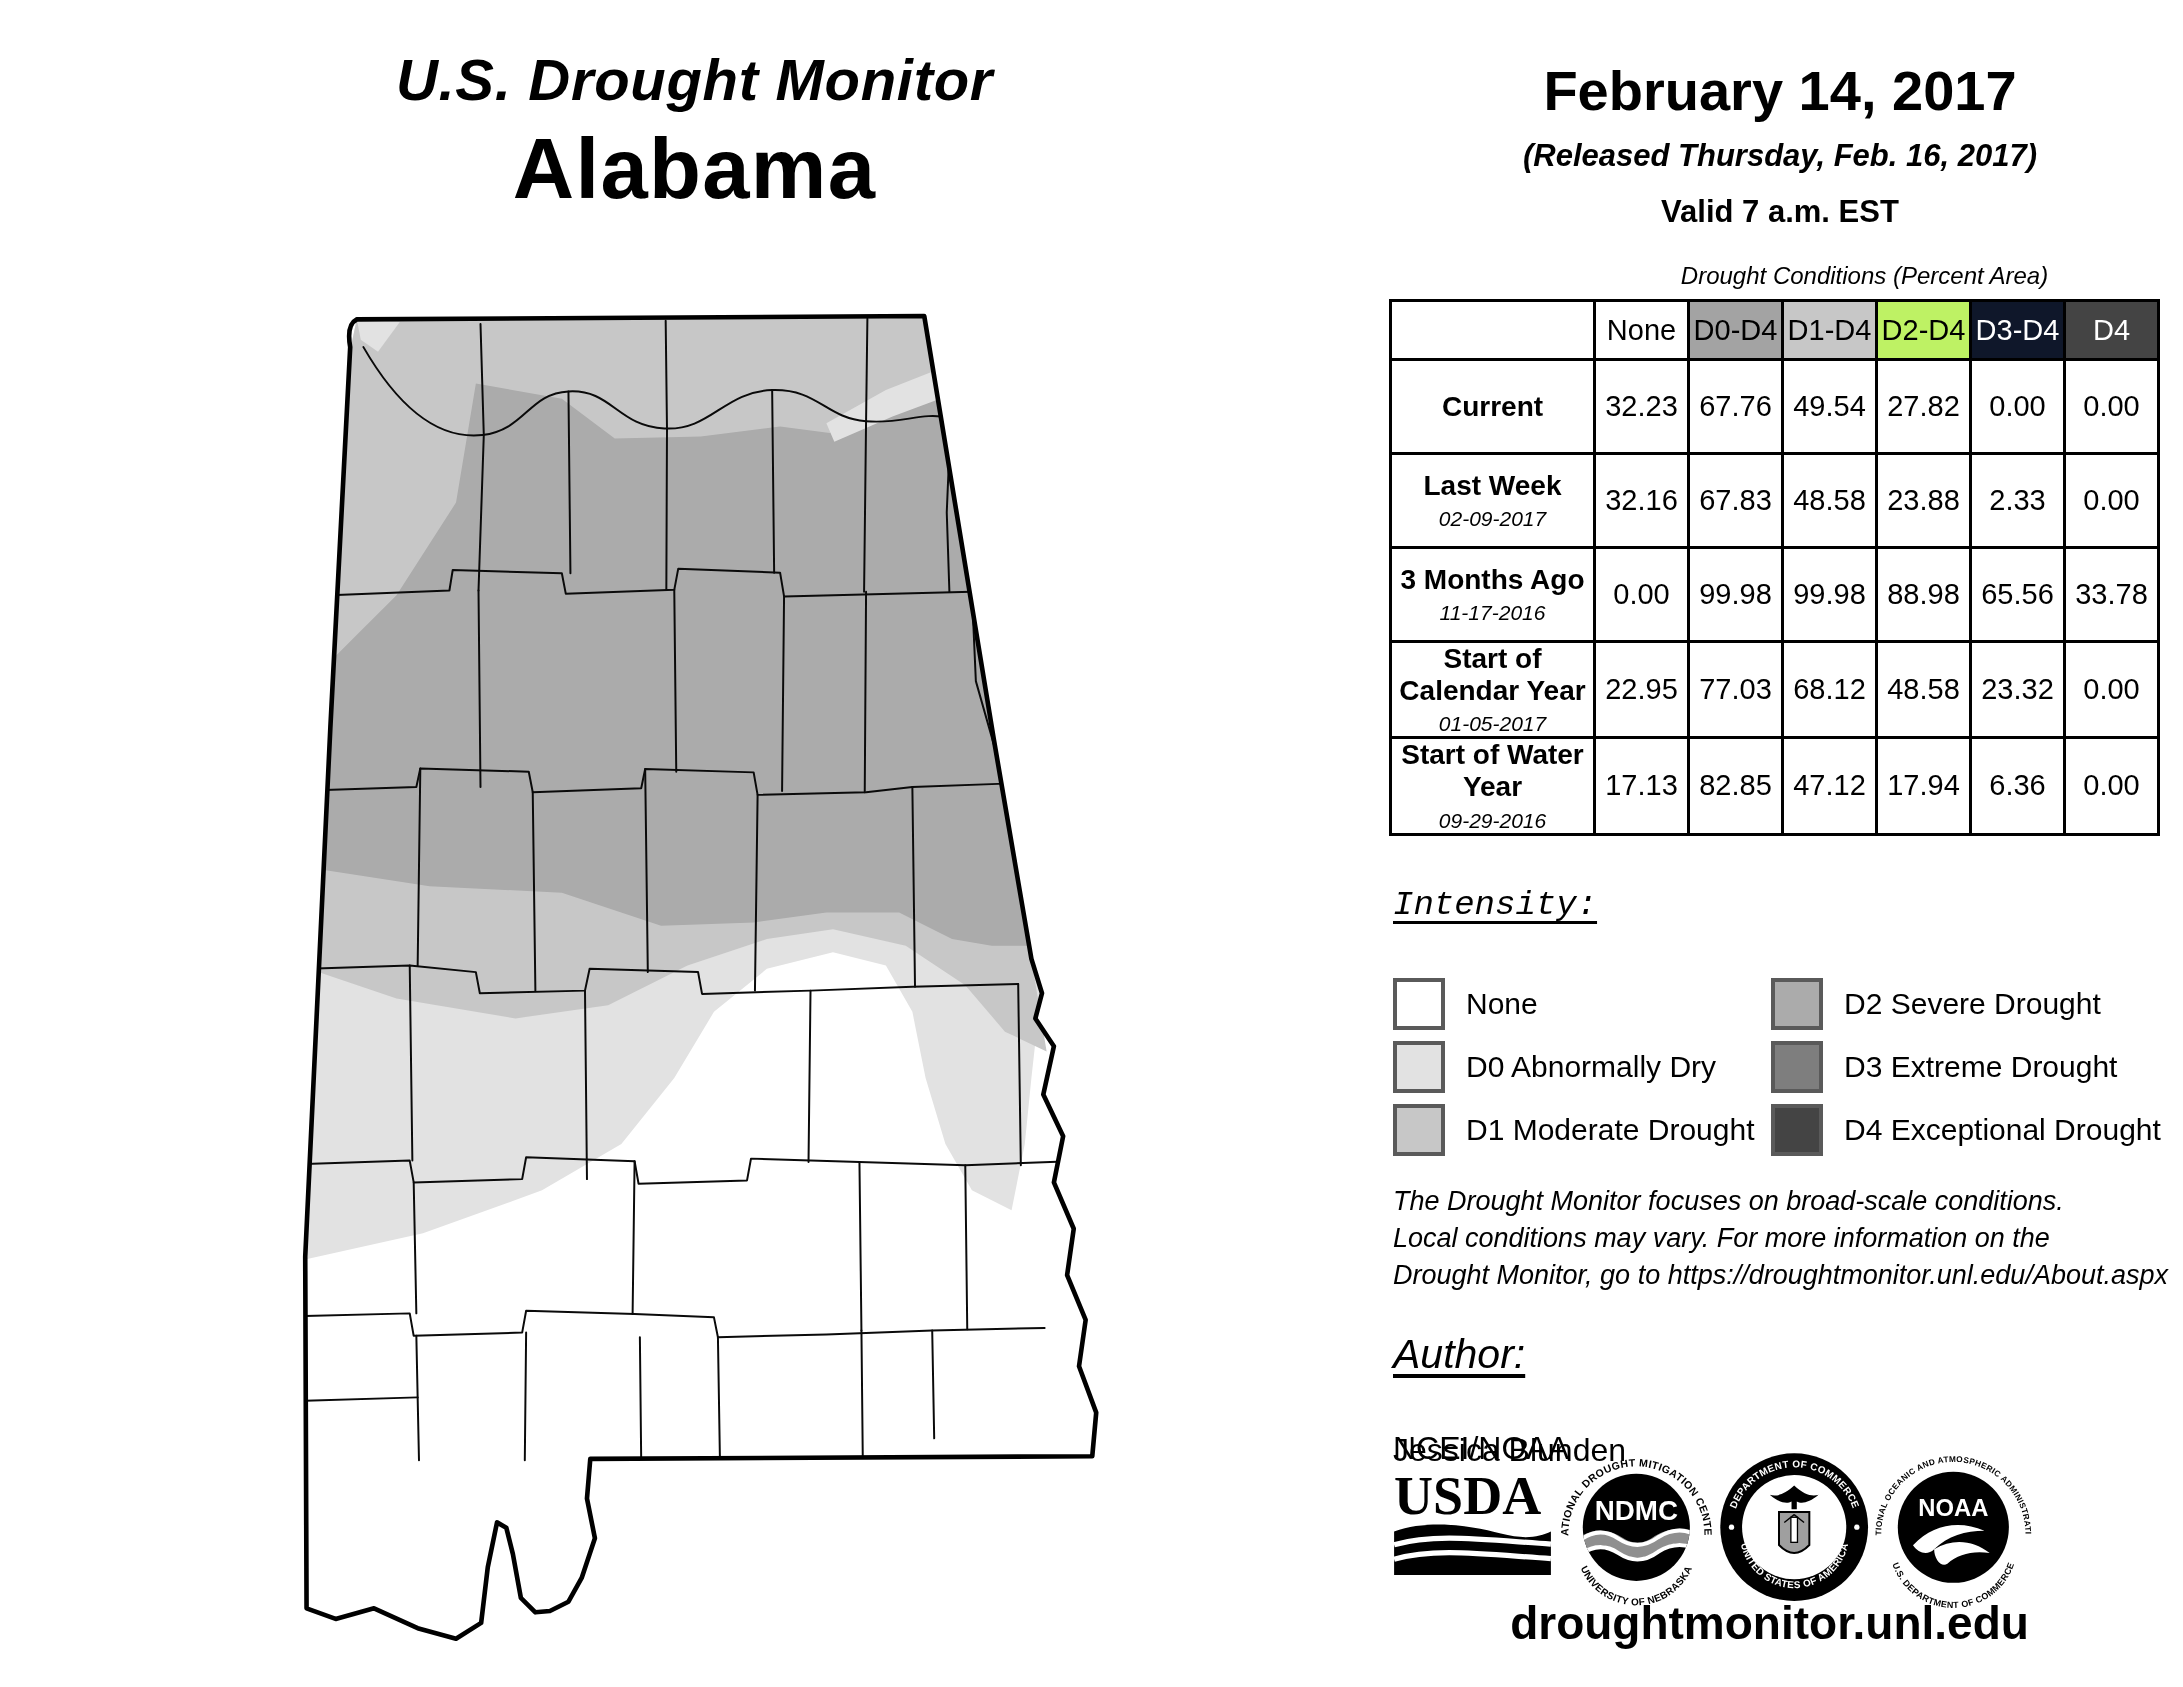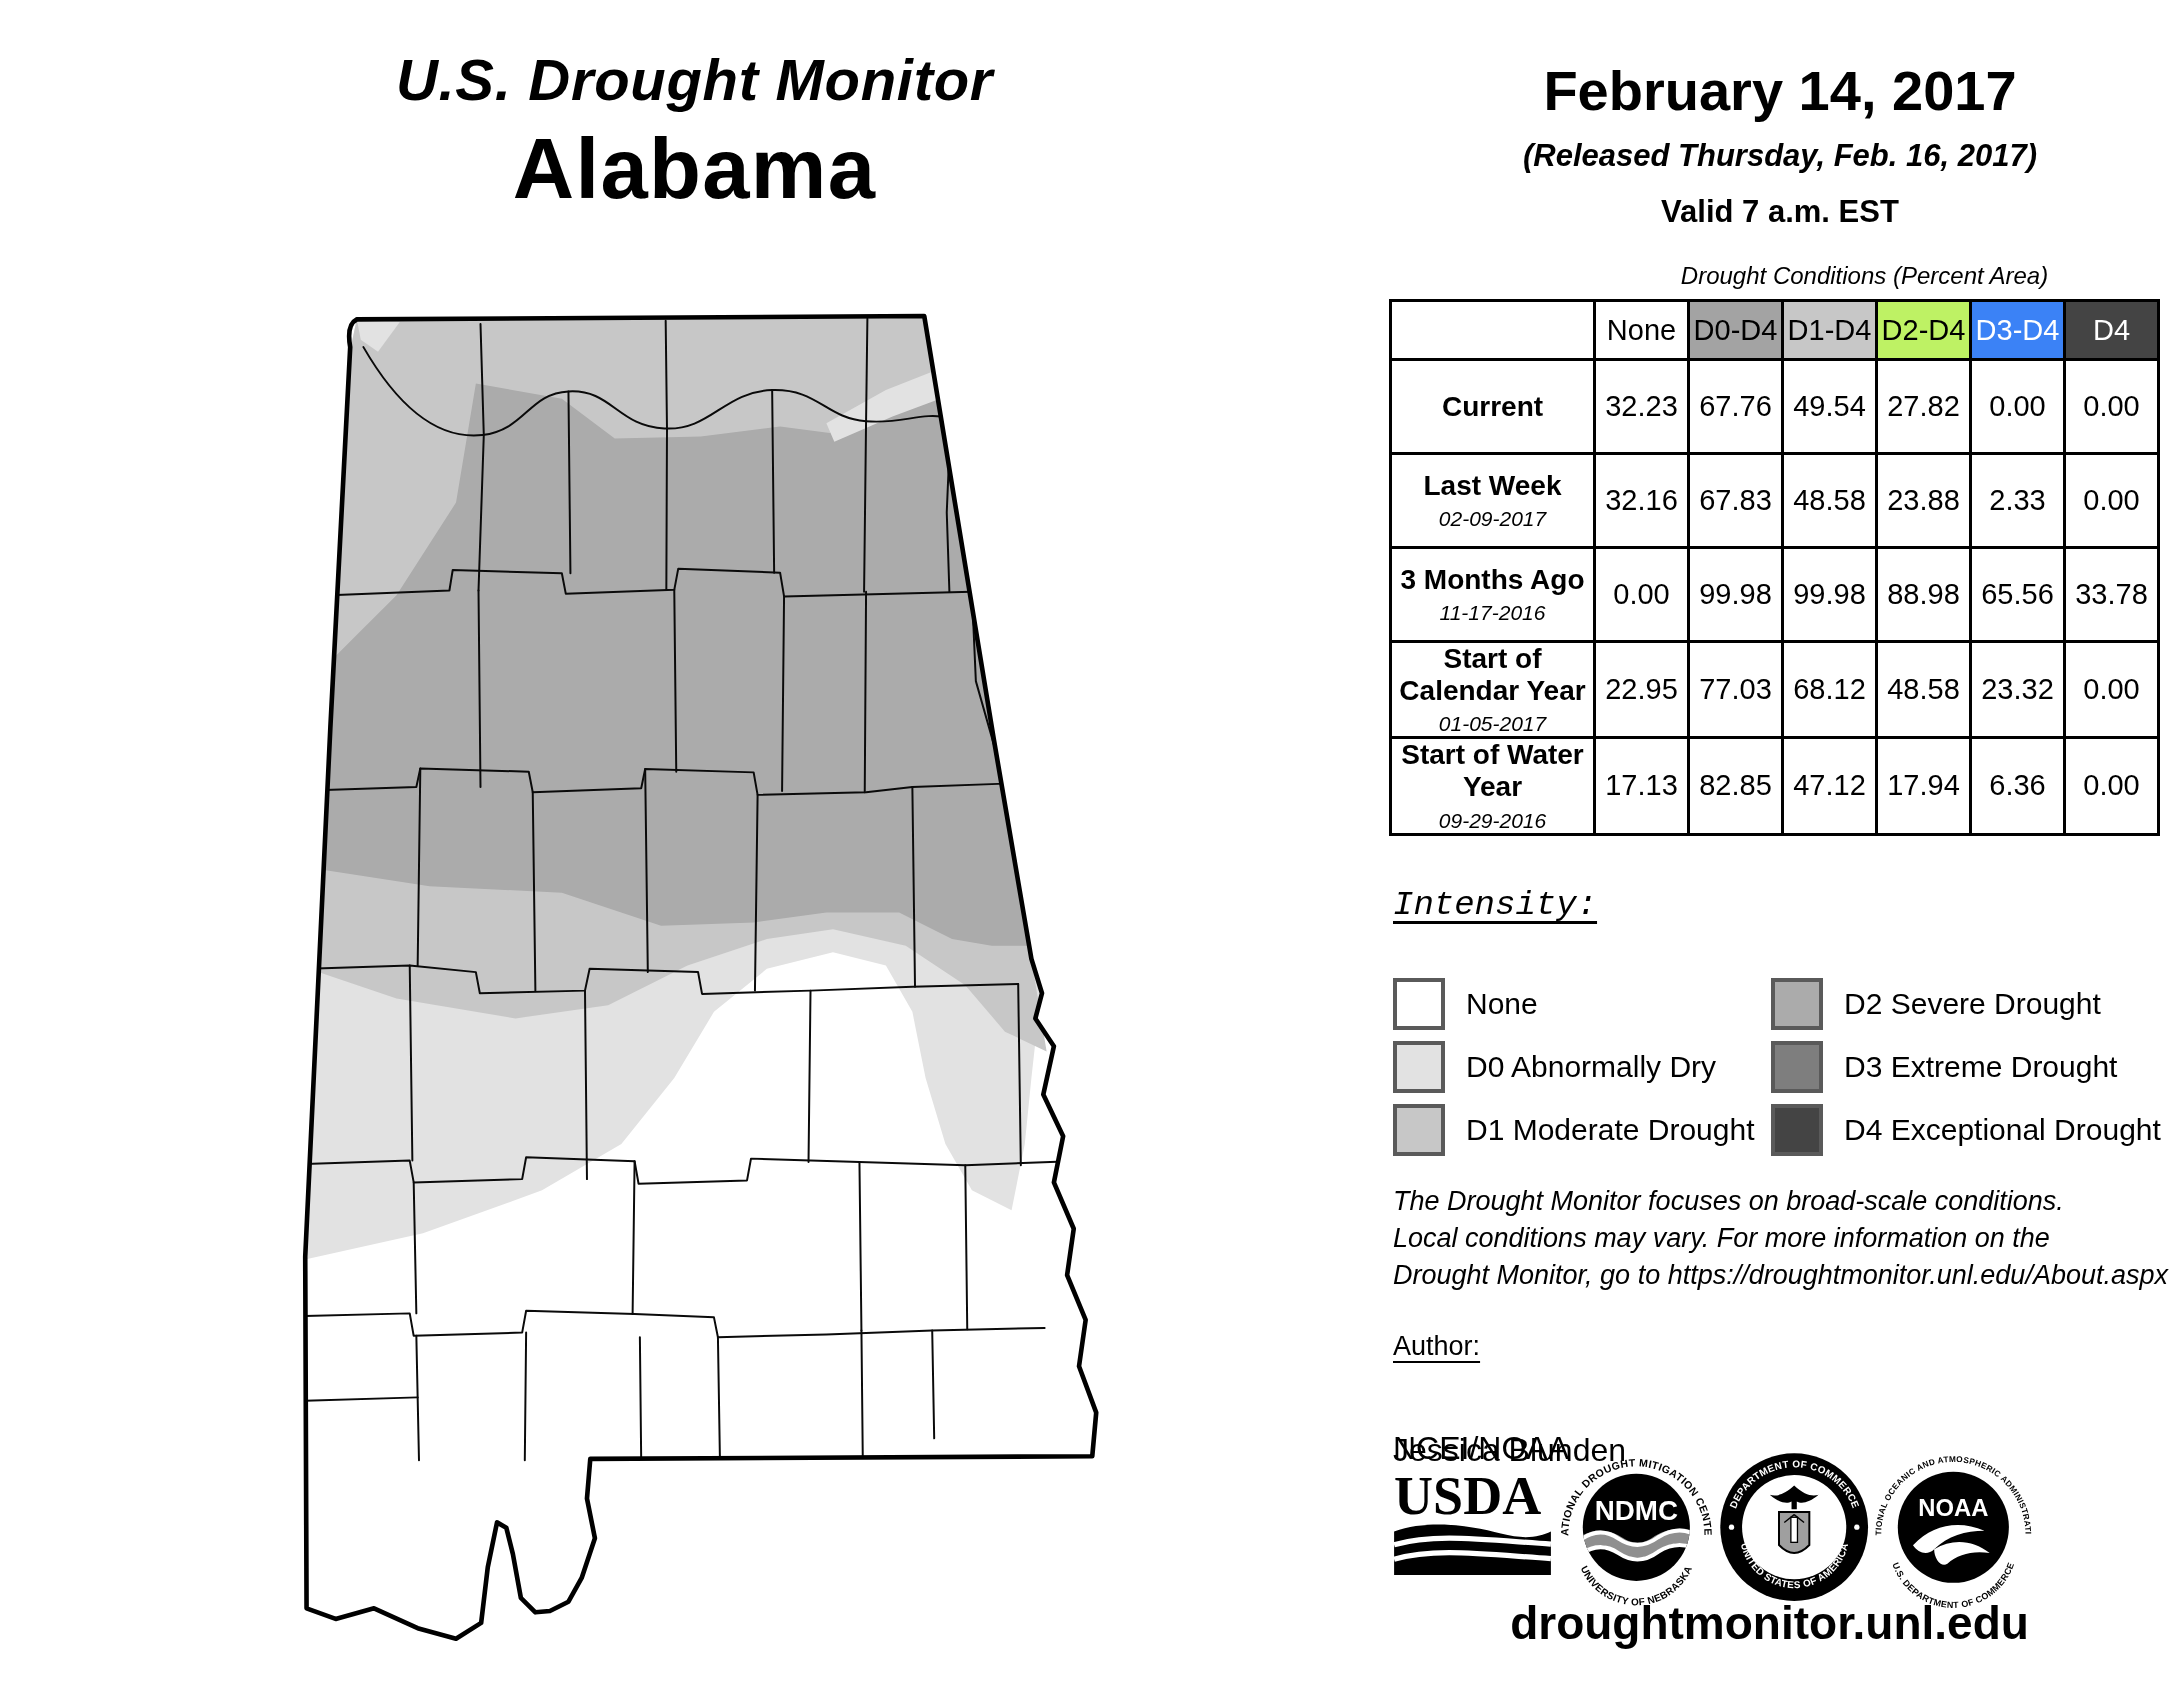--- a/index.html
+++ b/index.html
@@ -37,21 +37,21 @@
   
   .intensity-title { left:1393px; top:886px; font-size:34px; font-style:italic;
                      text-decoration:underline; text-underline-offset:6.6px;font-family:Liberation Mono, monospace; }
   .legend { left:1393px; top:978px; width:767px; }
   .leg-item { position:absolute; display:flex; align-items:center; }
   .chip { width:52px; height:52px; border:4.6px solid #5a5a5a; box-sizing:border-box; }
   .leg-label { font-size:30px; padding-left:21px; white-space:nowrap; }
 
   
   .disclaimer { left:1393px; top:1183px; font-size:27px; font-style:italic; line-height:37px; }
-  .author-title { left:1393px; top:1331px; font-size:27px; 
+  .author-title { left:1393px; top:1331px; font-size:41px; font-style:italic;
                   text-decoration:underline; text-underline-offset:6px;text-align:right; }
   .author-name { left:1393px; top:1384px; font-size:32px;margin-top:48px; }
   .author-org  { left:1393px; top:1430px; font-size:32px;text-align:right; }
 
   
   .logos { left:1390px; top:1446px; width:761px; display:flex; align-items:center;
            justify-content:flex-start; }
   .logo { flex:0 0 auto; }
   .footer-url { left:1389px; top:1596px; width:761px; text-align:center;
                 font-size:46px; font-weight:bold; }
@@ -141,21 +141,21 @@
   <div class="abs tbl-caption">Drought Conditions (Percent Area)</div>
 
   <table class="drought abs" style="left:1389px; top:299px;">
     <tbody>
         <tr>
       <td class="corner"></td>
       <td class="hdr" style="background-color: rgb(255, 255, 255);">None</td>
       <td class="hdr" style="background-color: #a3a3a3;">D0-D4</td>
       <td class="hdr" style="background-color: rgb(199, 199, 199);">D1-D4</td>
       <td class="hdr" style="background-color: #bef264;">D2-D4</td>
-      <td class="hdr hdr-dark" style="background-color: #3b82f6; margin-left: 13px;">D3-D4</td>
+      <td class="hdr hdr-dark" style="background-color: #0f172a; margin-left: 13px;">D3-D4</td>
       <td class="hdr hdr-dark" style="background-color: rgb(68, 68, 68);">D4</td>
     </tr>
     <tr>
       <td class="rowlab">
         <div class="lab-name">Current</div>
       </td>
       <td class="val">32.23</td>
       <td class="val">67.76</td>
       <td class="val">49.54</td>
       <td class="val">27.82</td>

